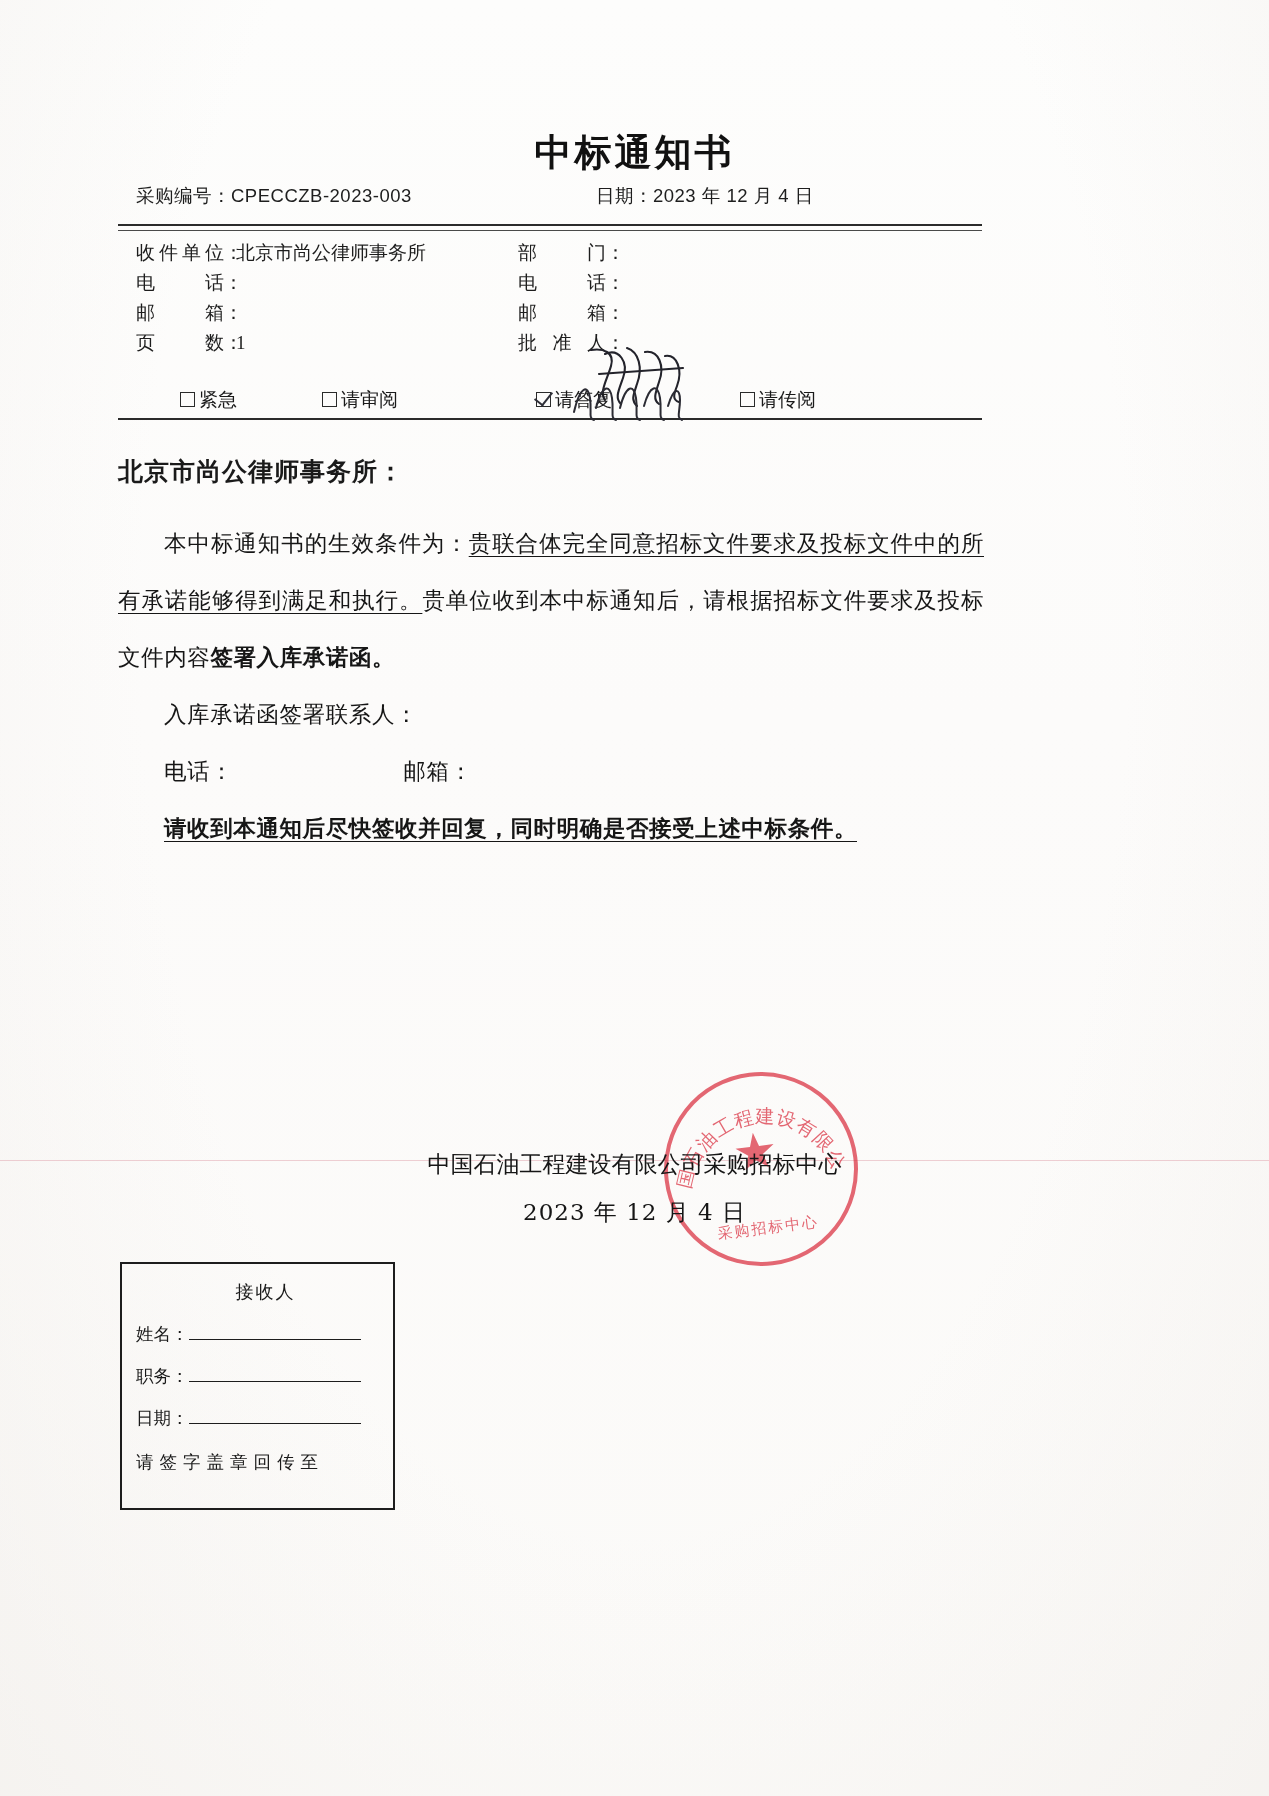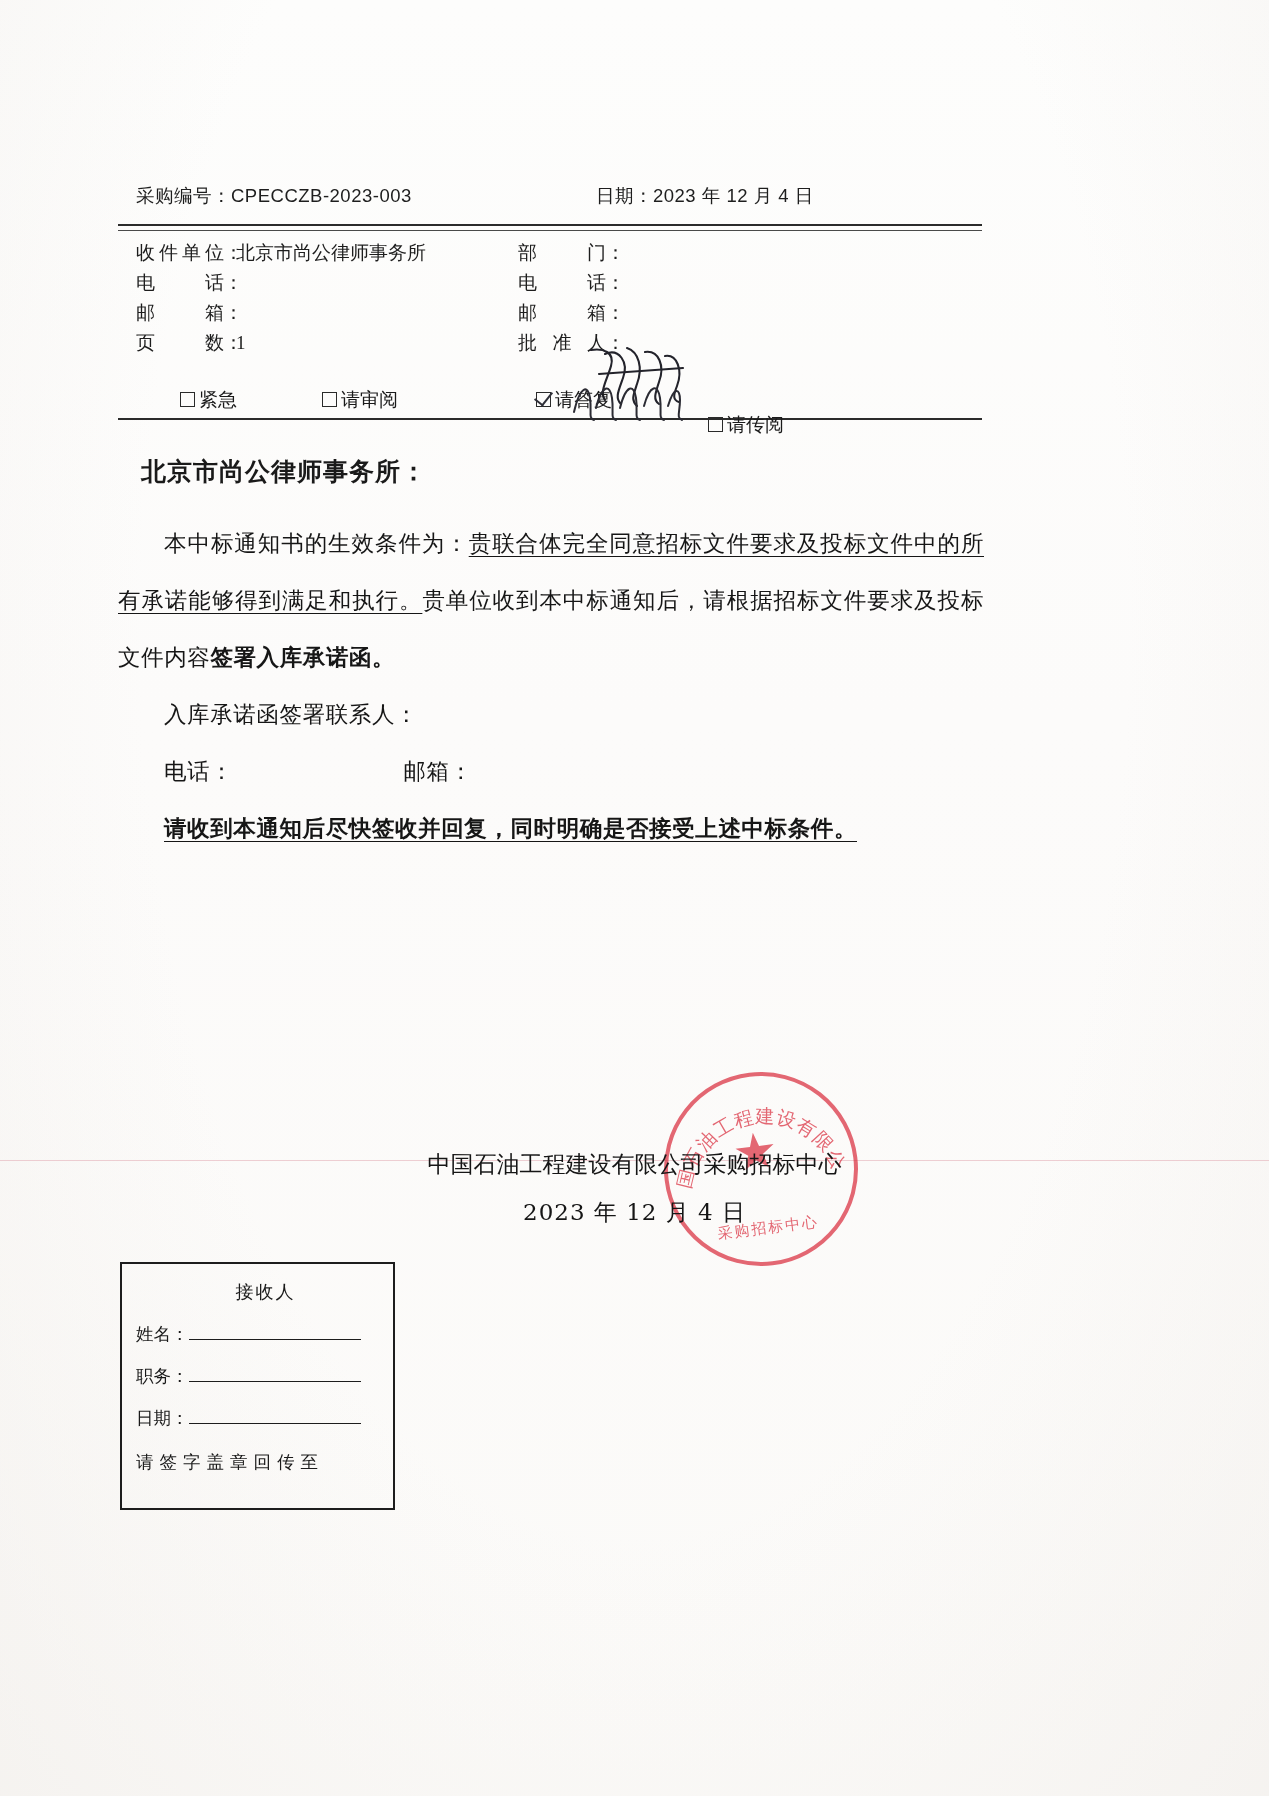--- a/index.html
+++ b/index.html
@@ -113,21 +113,20 @@
     position:absolute;top:378px;left:568px;
     width:130px;height:46px;
     pointer-events:none;
   }
 
   
   .salutation{
     position:absolute;top:455px;left:118px;
     font-size:25px;font-weight:bold;letter-spacing:1px;
     font-family:"DejaVu Serif","Liberation Serif",serif;
-    margin-left:23px;
   }
   .body{
     position:absolute;top:515px;left:118px;width:866px;
     font-size:22.5px;
     line-height:57px;
     letter-spacing:.6px;
     text-align:justify;
     font-family:"DejaVu Serif","Liberation Serif",serif;
     color:#161616;
   }
@@ -225,20 +224,21 @@
     font-family:"DejaVu Serif","Liberation Serif",serif;
   }
 </style>
 </head>
 <body>
 
 <div class="page">
   <div class="scan-tint"></div>
   <div class="pink-line" style="top:1160px;"></div>
 
+  <div class="title">中标通知书</div>
 
   <div class="refline">
     <span class="left">
       <span>采购编号：</span><span>CPECCZB-2023-003</span>
     </span>
     <span class="right">
       <span>日期：</span><span>2023 年 12 月 4 日</span>
     </span>
   </div>
 
@@ -268,21 +268,21 @@
       <path d="M60,12 C74,10 80,26 74,42 C70,54 68,60 74,64"></path>
       <path d="M80,16 C92,14 98,30 92,46 C88,56 88,60 94,62"></path>
       <path d="M14,34 L98,28"></path>
     </g>
   </svg>
 
   <div class="checkrow">
     <span class="chk" style="left:16px;padding-left:36px;"><span class="box"></span><span>紧急</span></span>
     <span class="chk" style="left:194px;"><span class="box"></span><span>请审阅</span></span>
     <span class="chk checked" style="left:408px;"><span class="box"></span><span>请答复</span></span>
-    <span class="chk" style="left:580px;margin-top:25px;"><span class="box"></span><span>请传阅</span></span>
+    <span class="chk" style="left:612px;"><span class="box"></span><span>请传阅</span></span>
   </div>
 
   <svg class="sig-reply" viewBox="0 0 130 46">
     <g fill="none" stroke="#2b2b33" stroke-width="2" stroke-linecap="round">
       <path d="M6,34 C12,8 20,6 22,20 C24,34 20,40 26,42"></path>
       <path d="M28,30 C34,6 42,6 44,20 C46,34 42,40 48,42"></path>
       <path d="M52,30 C58,6 66,6 68,20 C70,34 66,40 72,42"></path>
       <path d="M76,28 C82,6 90,6 92,20 C94,34 90,40 96,42"></path>
       <path d="M100,28 C106,8 112,10 112,22 C112,34 108,40 114,42"></path>
     </g>

